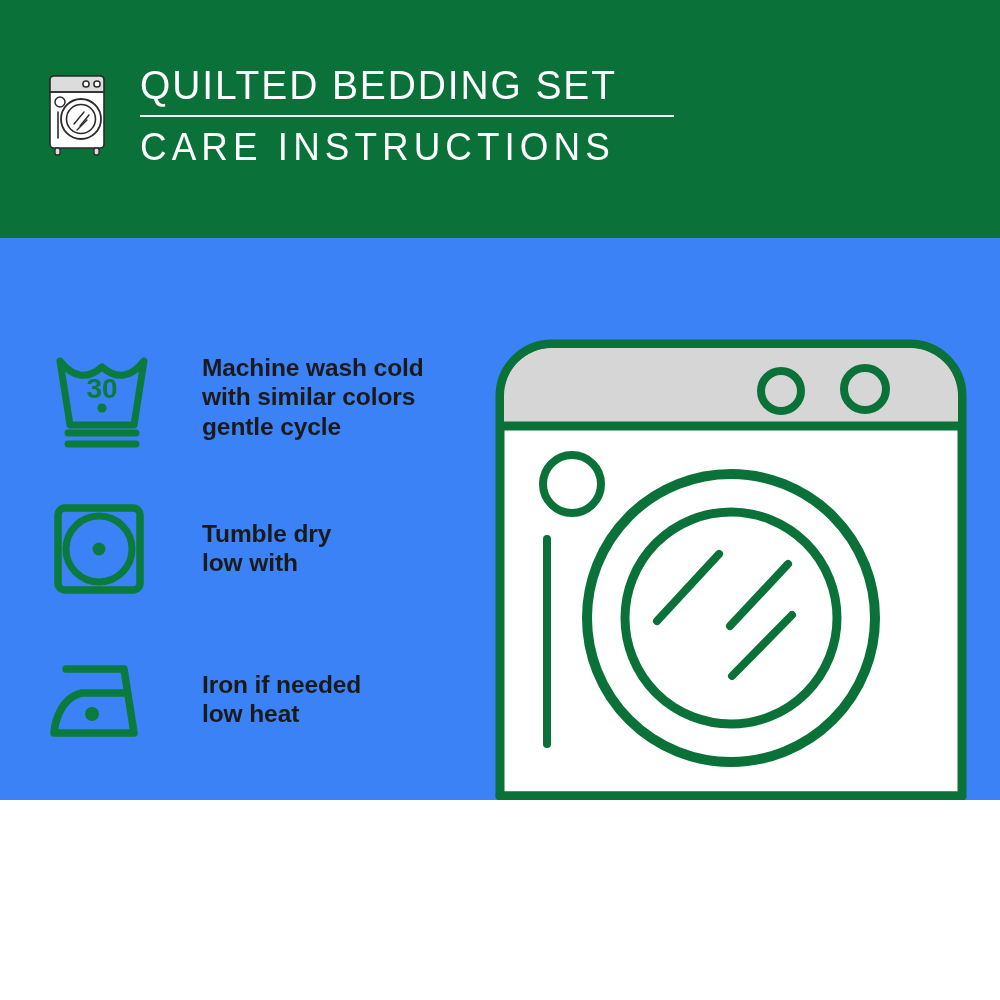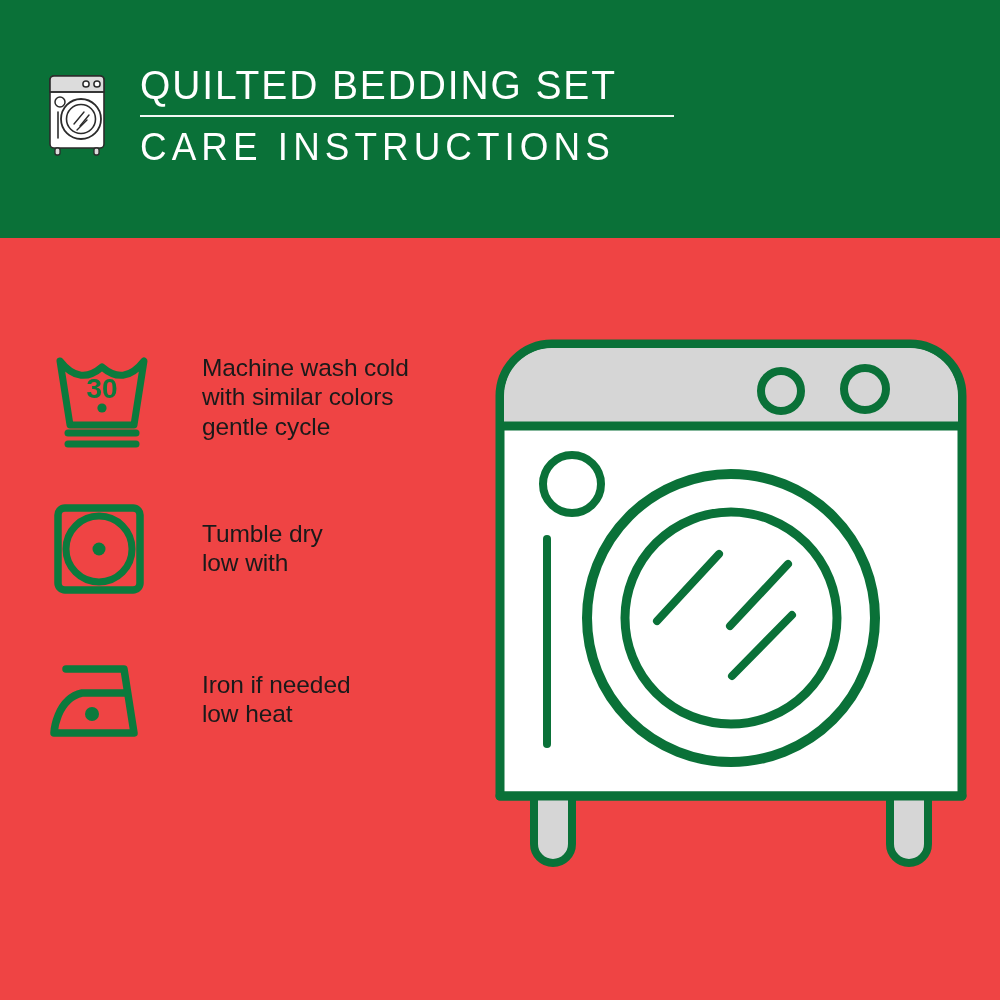--- a/index.html
+++ b/index.html
@@ -6,22 +6,22 @@
     margin: 0;
     padding: 0;
     background: #ffffff;
   }
   body {
     font-family: "Liberation Sans", sans-serif;
   }
   #page {
     position: relative;
     width: 1000px;
-    height: 1000px;
-    background: #ef4444;
+    height: 800px;
+    background: #3b82f6;
     overflow: hidden;
   }
 
   
   #header-band {
     position: absolute;
     left: 0;
     top: 0;
     width: 1000px;
     height: 238px;
@@ -92,21 +92,21 @@
     flex: 0 0 auto;
     display: flex;
     align-items: center;
     justify-content: flex-start;
   }
   .care-label {
     margin-left: 42px;
     color: #1a1a1a;
     font-size: 24.5px;
     line-height: 29.5px;
-    font-weight: 400;
+    font-weight: 700;
     letter-spacing: -0.1px;
     white-space: pre-line;
   }
 
   
   #washer-illustration {
     position: absolute;
     left: 492px;
     top: 336px;
     width: 478px;

